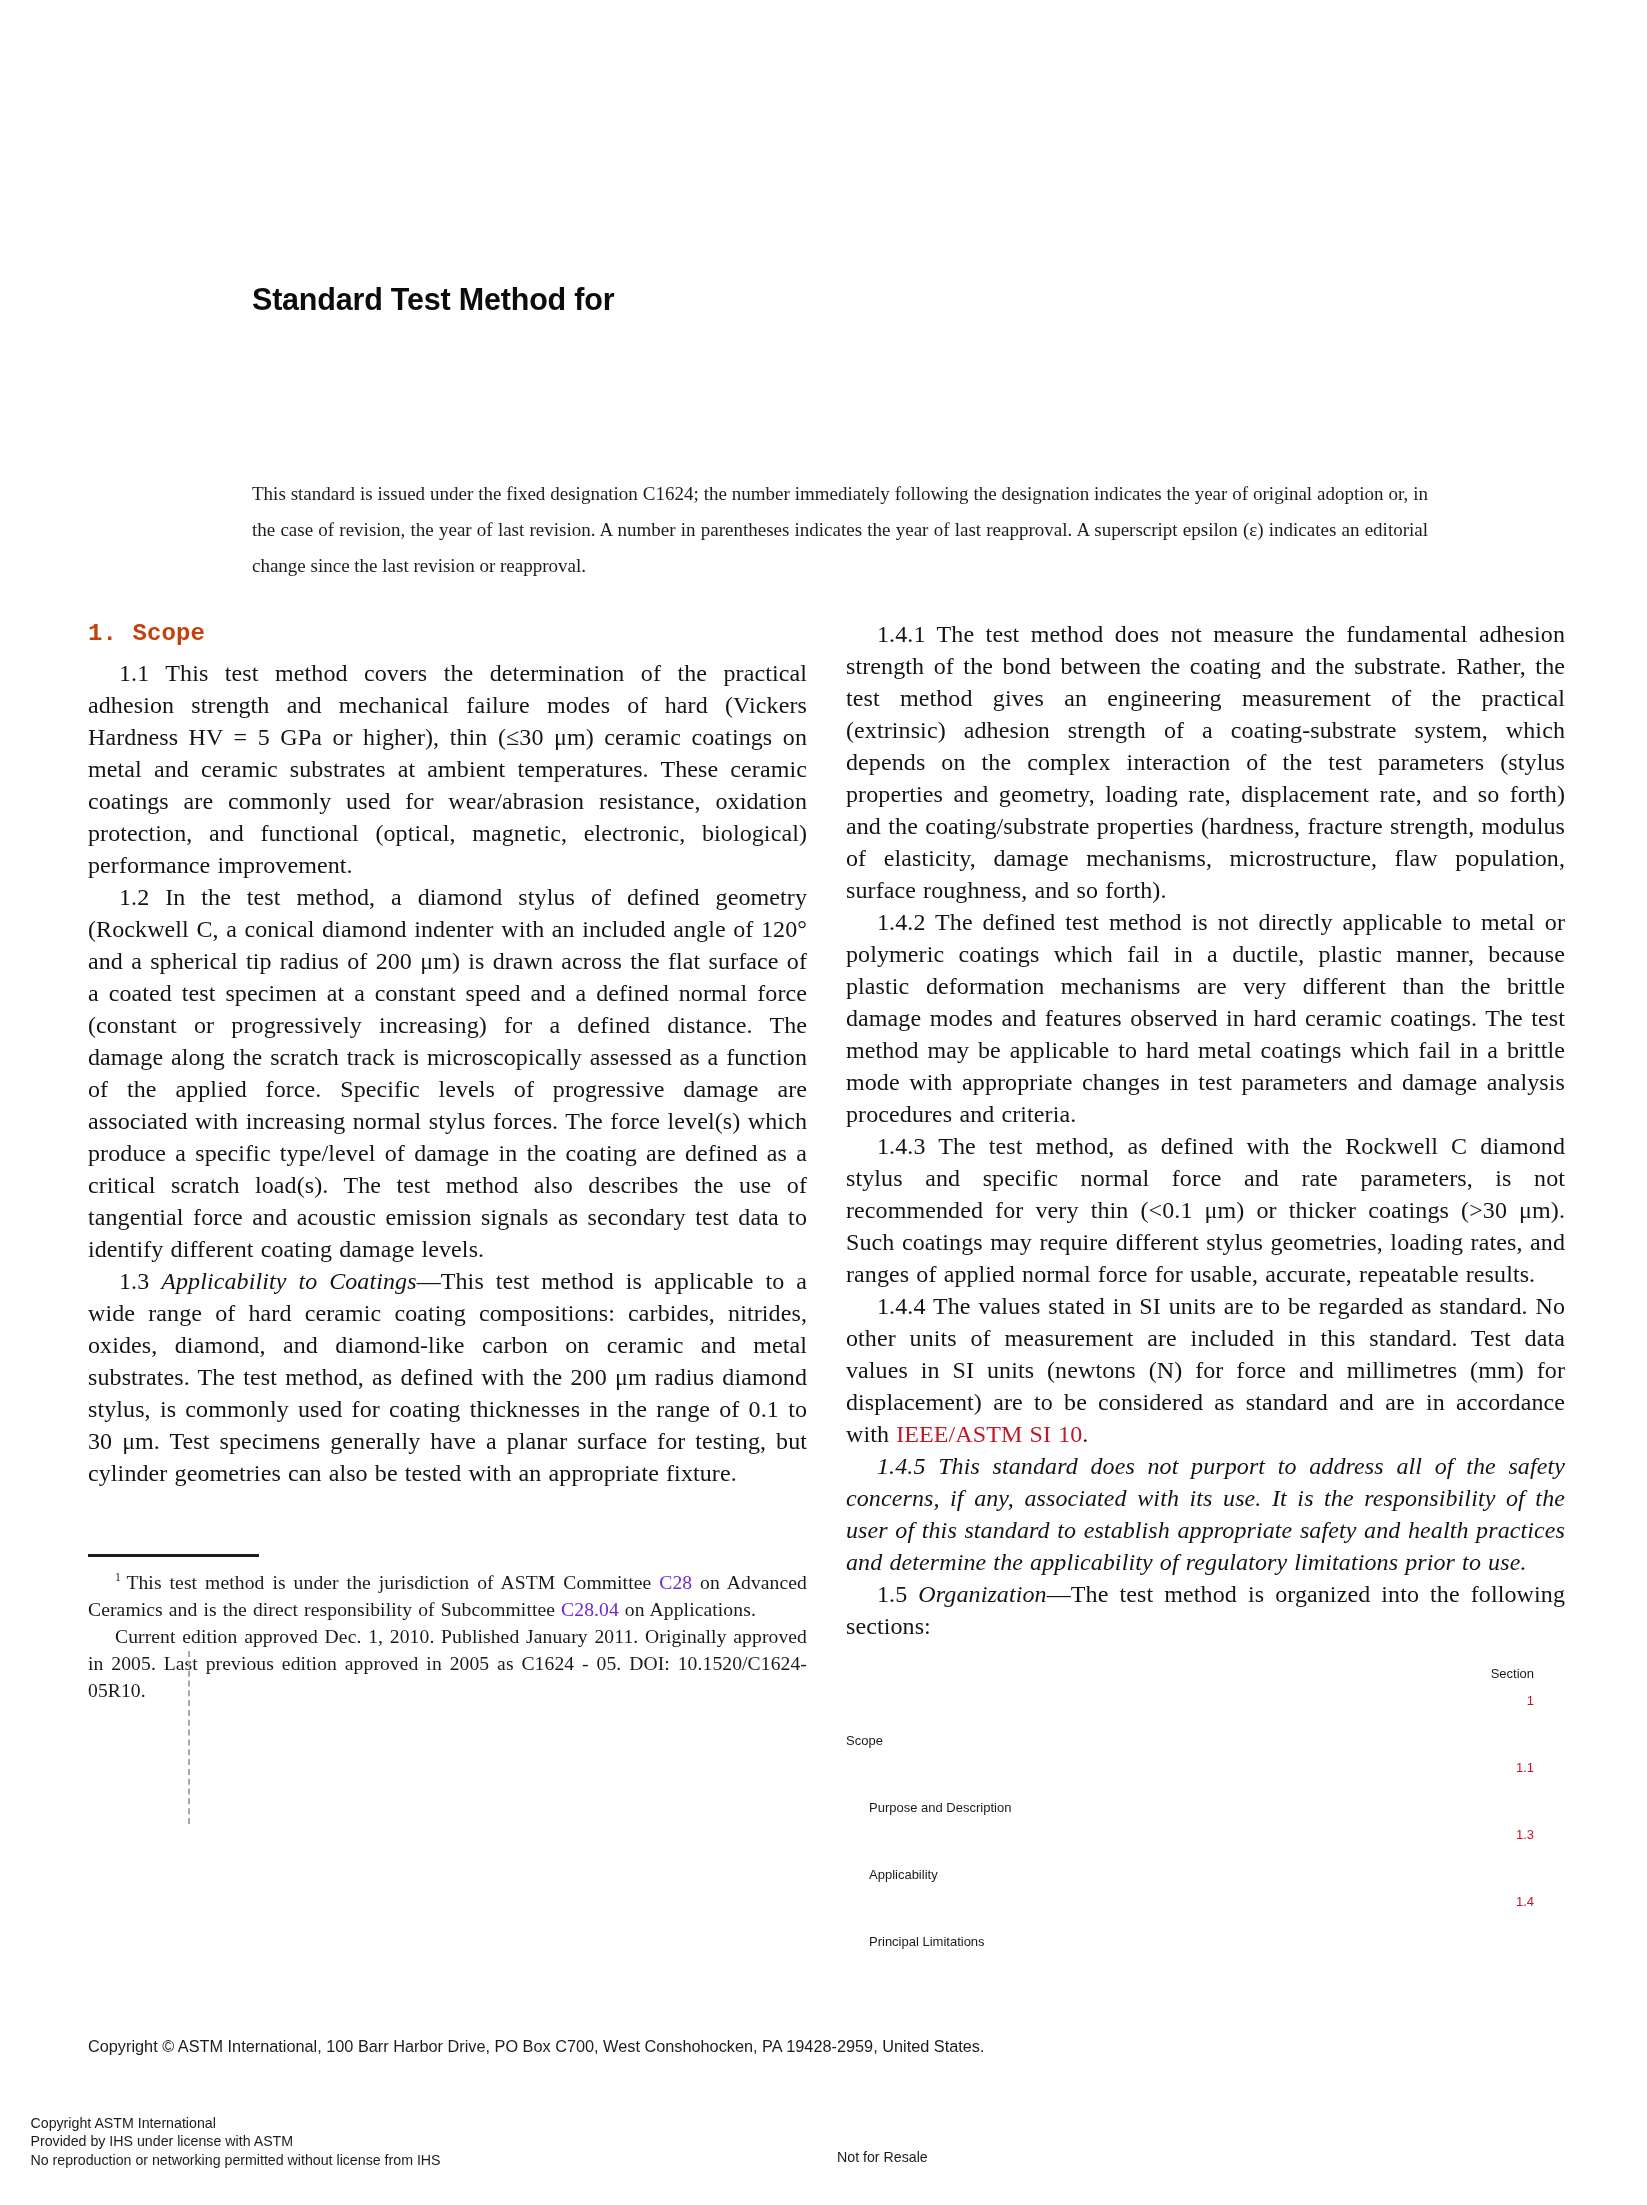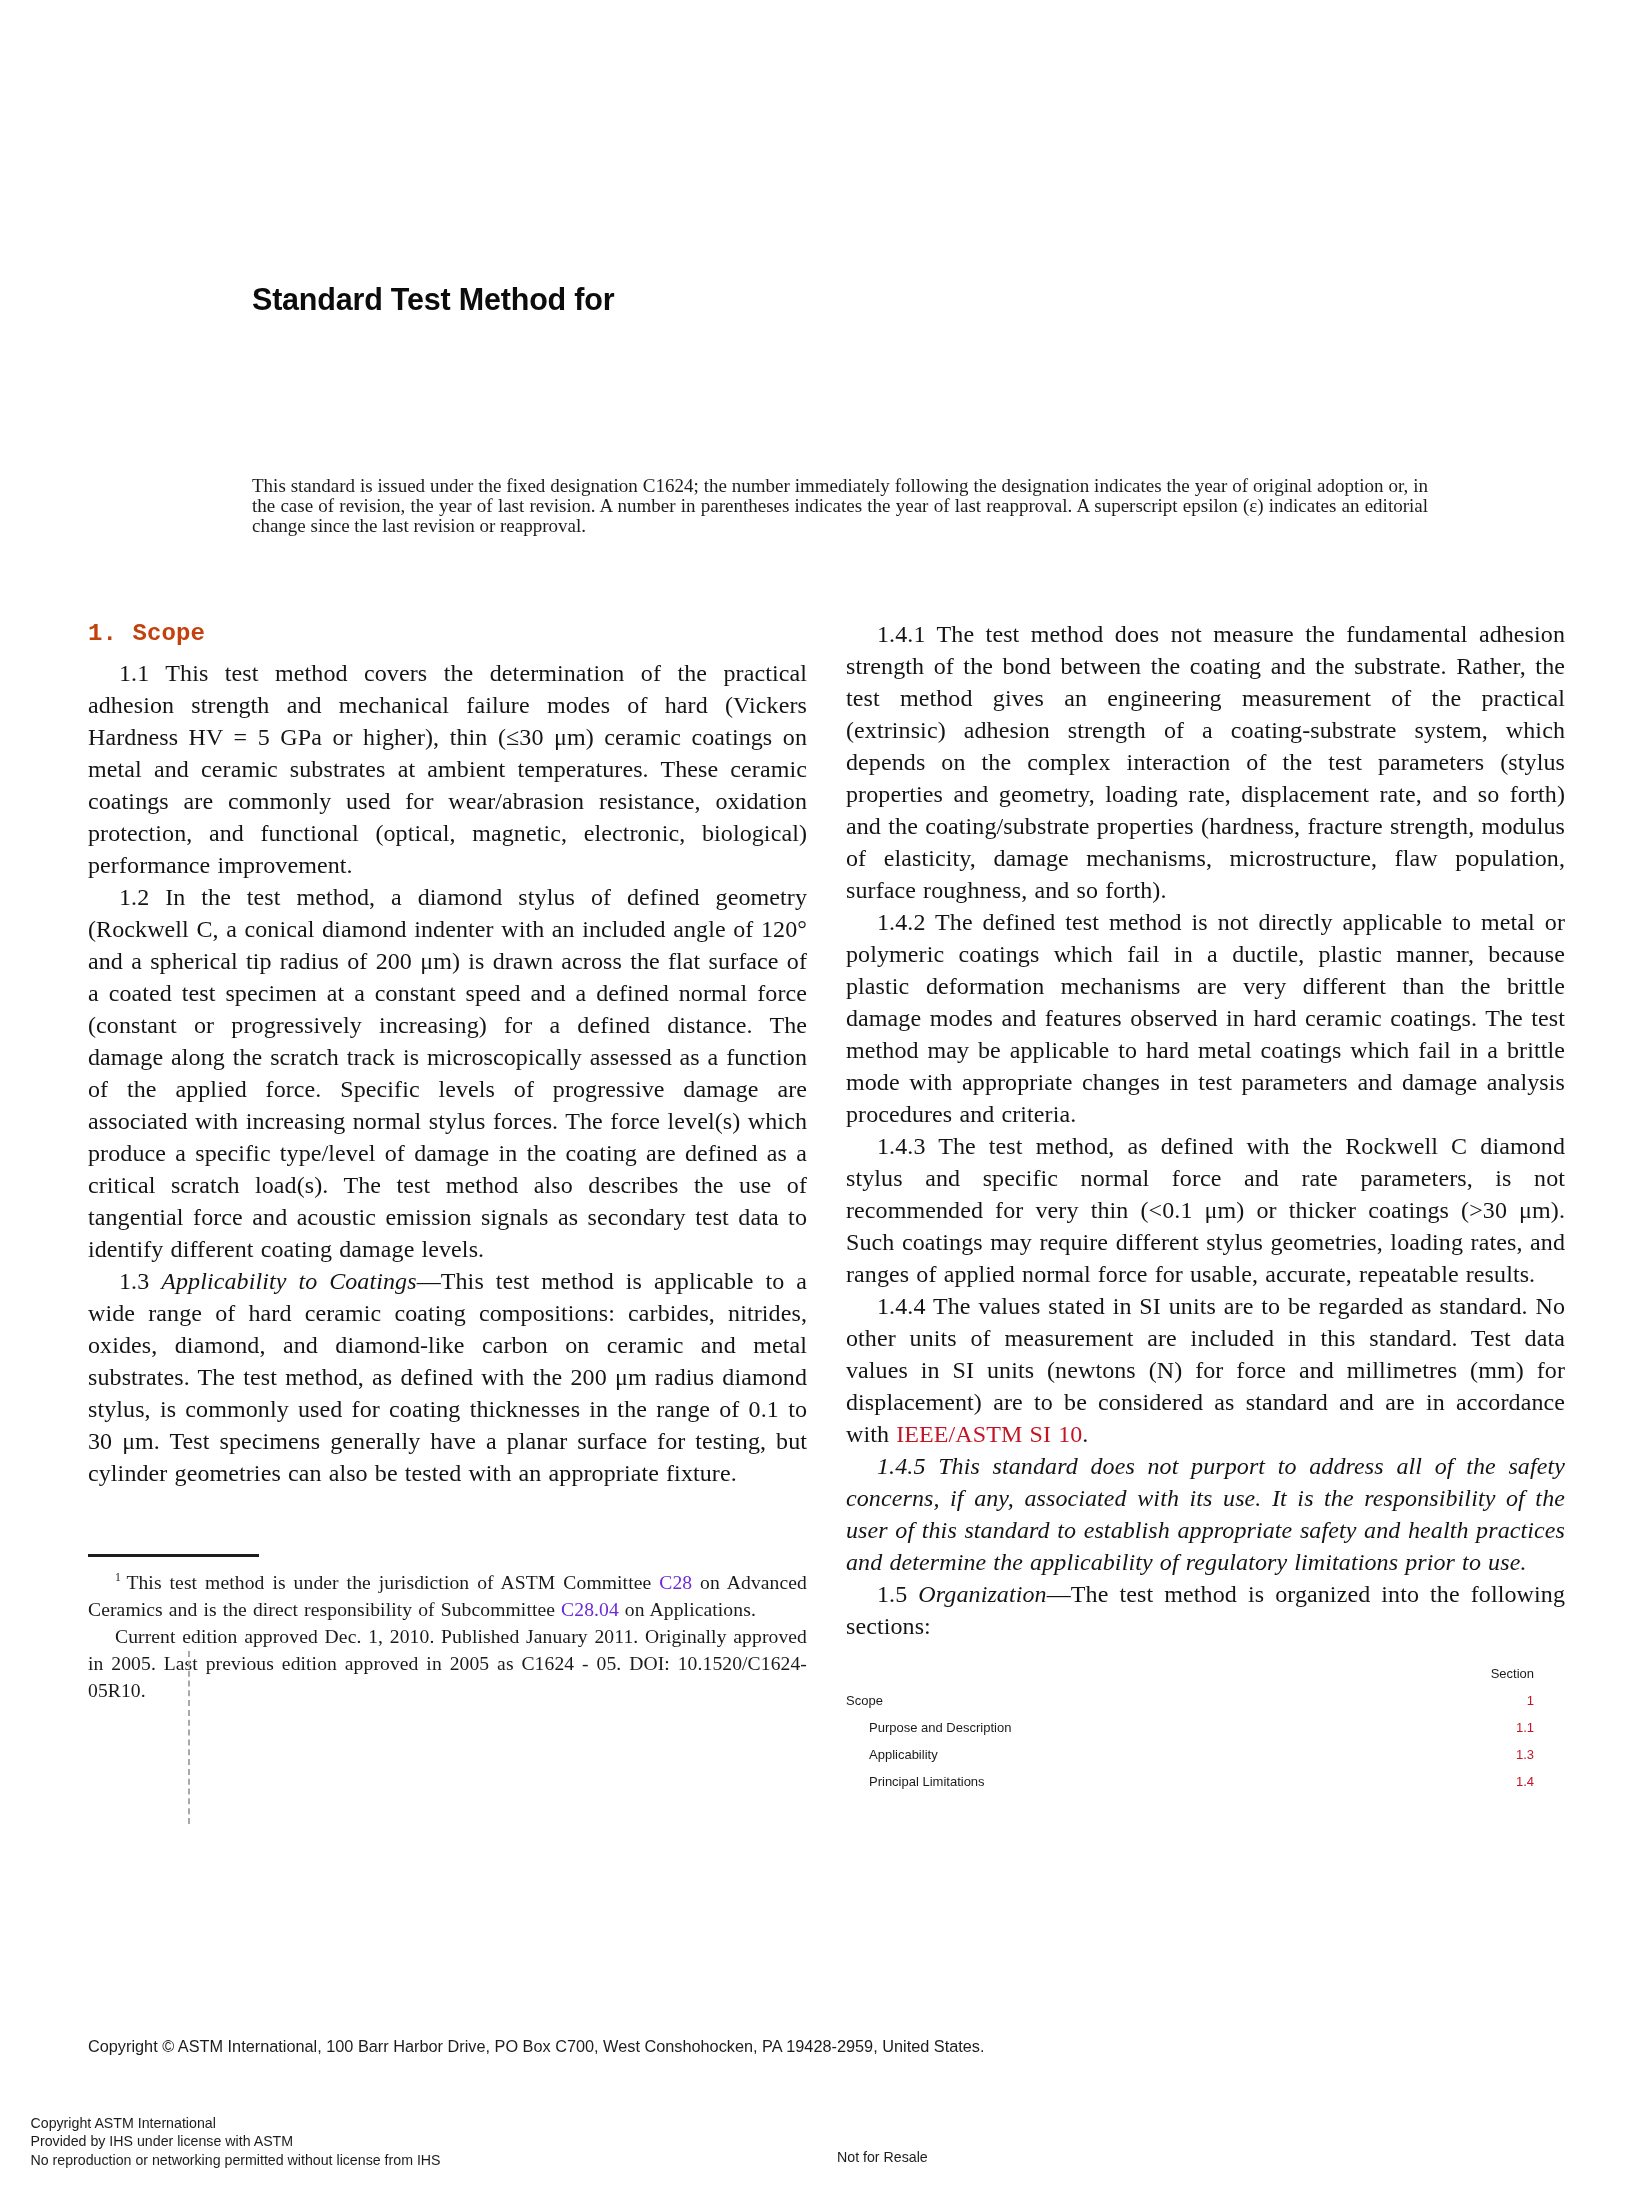--- a/index.html
+++ b/index.html
@@ -23,21 +23,21 @@
   .title-block{
     position:absolute;left:252px;top:280px;width:908px;
     font-family:"Liberation Sans","DejaVu Sans",sans-serif;
     font-weight:bold;color:#0c0c0c;
     font-size:30.5px;line-height:38px;letter-spacing:-0.2px;
   }
   .title-block sup{font-size:17.6px;vertical-align:super;line-height:0;}
   
   .issuance{
     position:absolute;left:252px;top:476px;width:1176px;
-    font-size:19px;line-height:20px;text-align:justify;color:#1d1d1d;
+    font-size:19px;line-height:36px;text-align:justify;color:#1d1d1d;
   }
   
   .columns{position:absolute;left:88px;top:618px;width:1477px;display:flex;}
   .col{width:719px;font-size:24px;line-height:32px;text-align:justify;
        letter-spacing:0.1px;word-spacing:1px;color:#141414;}
   .col-left{margin-right:39px;}
   .scope-heading{font-weight:bold;margin:0 0 6.8px 0;color:#c2410c;font-family:Liberation Mono, monospace;}
   .para{margin:0;text-indent:31px;}
   .italic{font-style:italic;}
   .blue{color:#6d28d9;text-decoration:none;}
@@ -49,21 +49,21 @@
   .footnote sup{font-size:60%;margin-right:5.4px;line-height:0;}
   
   .sec-table{
     margin-top:17.6px;width:688px;
     font-family:"Liberation Sans","DejaVu Sans",sans-serif;
     font-size:13px;line-height:27px;letter-spacing:0;word-spacing:0;
     text-align:left;color:#1a1a1a;
   }
   .sec-header{text-align:right;}
   .sec-row{display:flex;}
-  .sec-label{flex:1 1 auto;}
+  .sec-label{flex:1 1 auto;margin-top:40px;}
   .sec-label.sub{padding-left:23px;}
   .sec-num{flex:0 0 auto;text-align:right;color:#c41524;}
   
   .copyright{
     position:absolute;left:88px;top:2037px;
     font-family:"Liberation Sans","DejaVu Sans",sans-serif;
     font-size:16.3px;color:#1c1c1c;
   }
   .ihs-block{
     position:absolute;left:30.5px;top:2114px;

